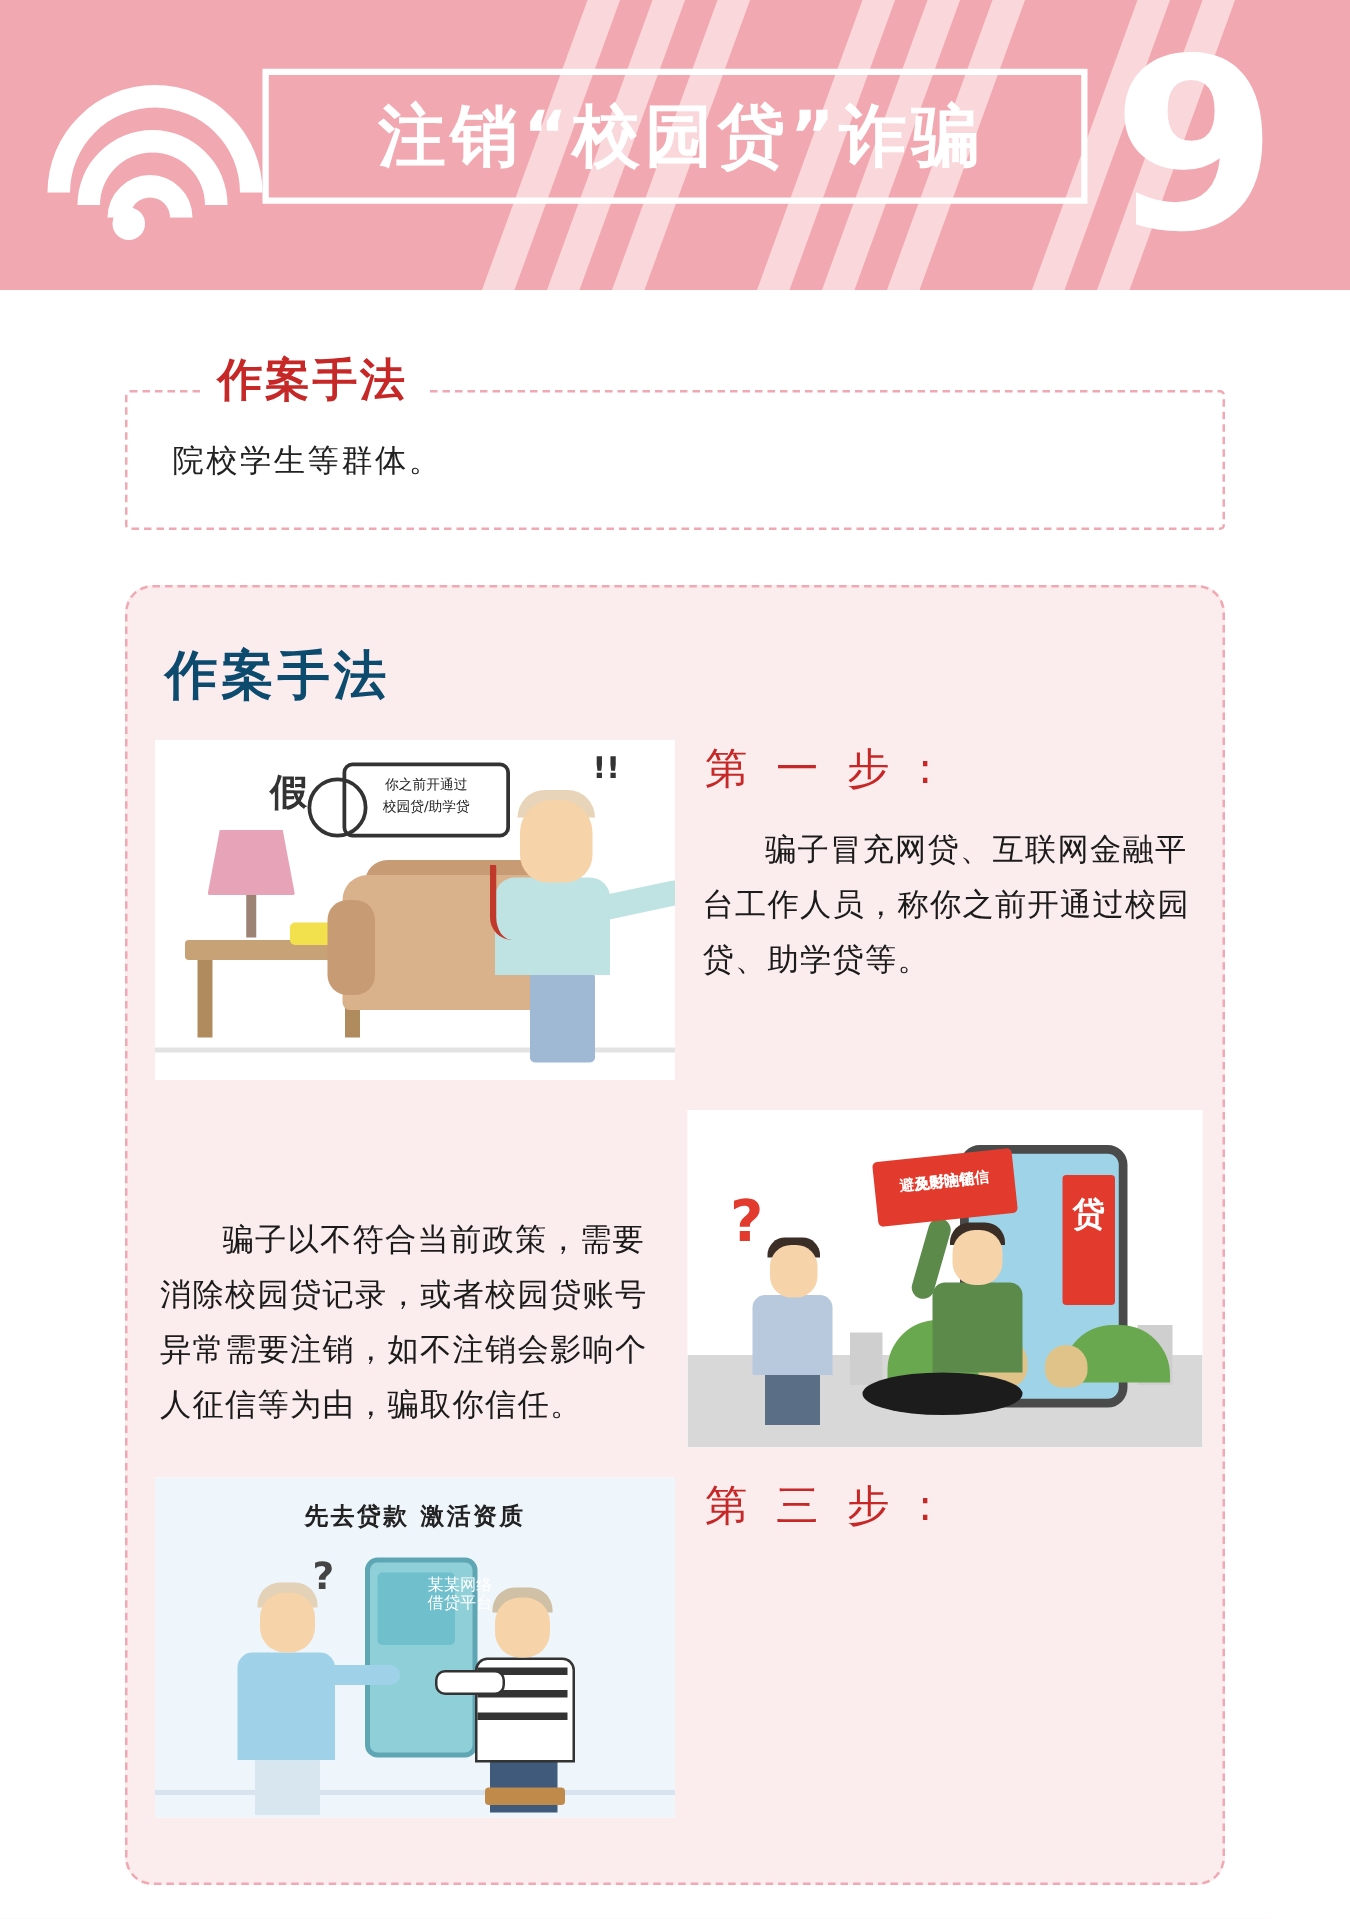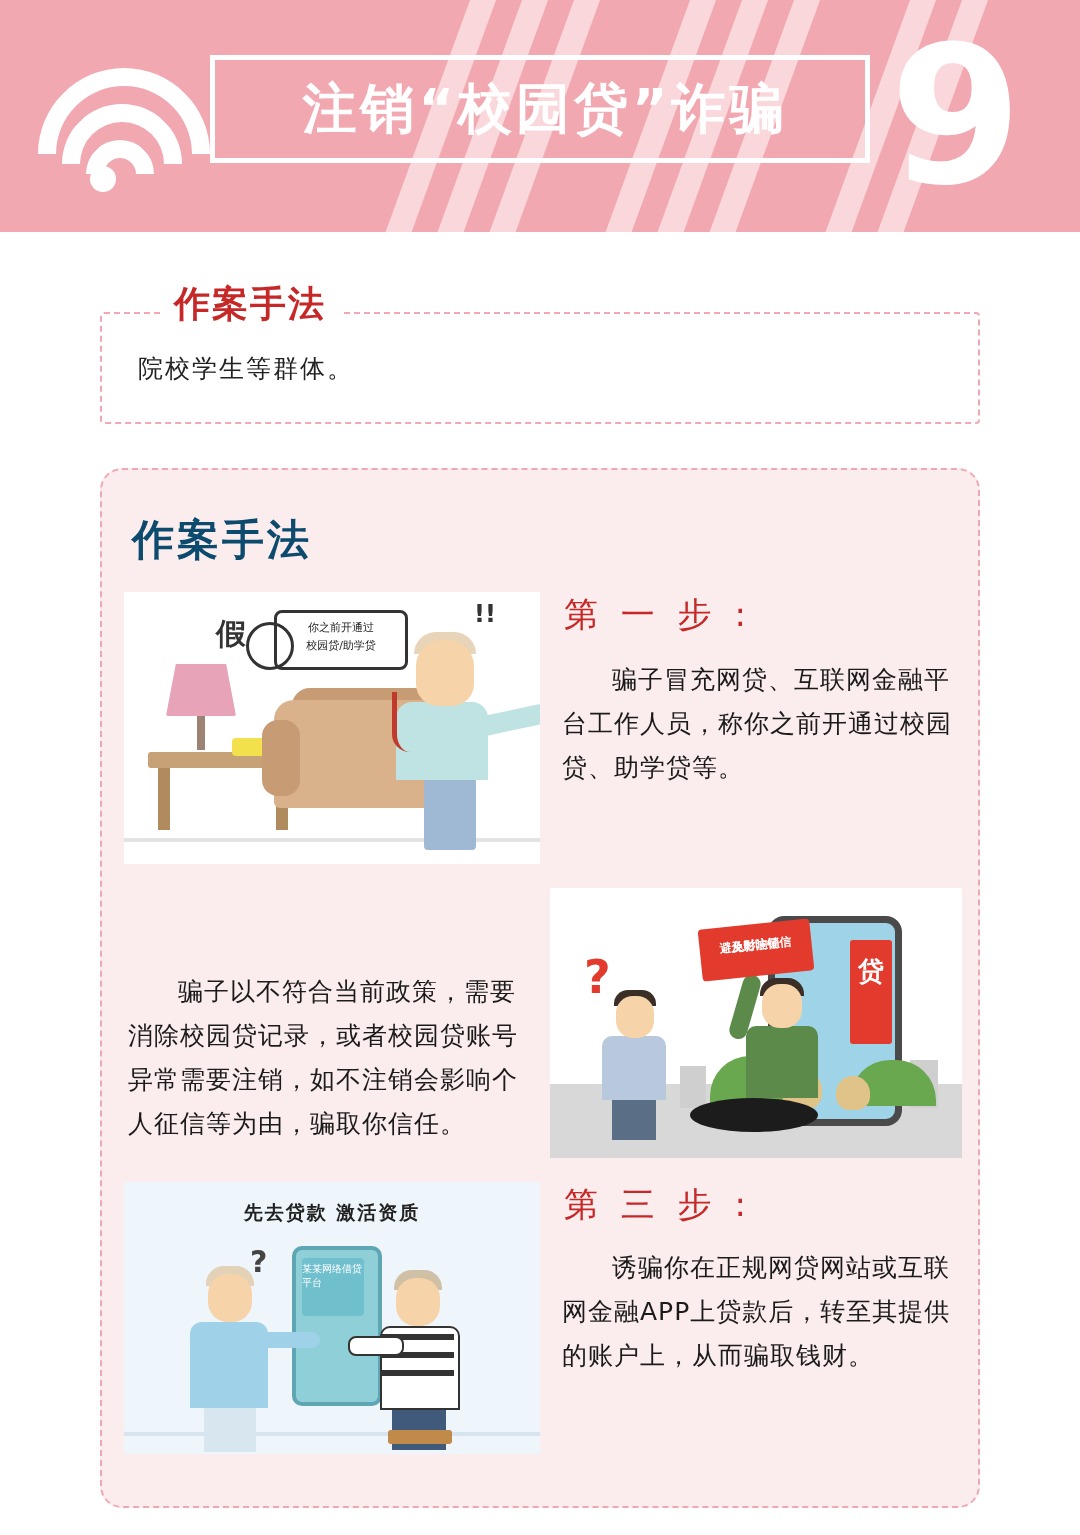--- a/index.html
+++ b/index.html
@@ -256,21 +256,21 @@
   .i2-vic-hair { position:absolute; left:64px; top:102px; width:42px; height:16px; background:#3a2e26; border-radius:14px 14px 0 0; }
   .i2-vic-body { position:absolute; left:52px; top:148px; width:64px; height:64px; background:#b8c9dd; border-radius:10px 10px 0 0; }
   .i2-vic-legs { position:absolute; left:62px; top:210px; width:44px; height:42px; background:#5a6e86; }
   .i2-q { position:absolute; left:34px; top:62px; font-size:46px; color:#e23b2e; font-weight:bold; font-family:"DejaVu Sans","Liberation Sans",sans-serif; }
 
   
   .i3-bg { position:absolute; inset:0; background:#eef5fb; }
   .i3-title { position:absolute; left:0; top:18px; width:416px; text-align:center; font-size:19px; font-weight:bold; color:#222; letter-spacing:2px; font-family:"DejaVu Sans","Liberation Sans",sans-serif; }
   .i3-kiosk { position:absolute; left:168px; top:64px; width:82px; height:152px; background:#8fd0d8; border:4px solid #5fa6b4; border-radius:10px; }
   .i3-kiosk-screen { position:absolute; left:178px; top:76px; width:62px; height:58px; background:#6fbfcd; border-radius:4px; }
-  .i3-kiosk-txt { position:absolute; left:178px; top:80px; width:62px; text-align:left; font-size:10px; line-height:14px; color:#ffffff; font-family:"DejaVu Sans","Liberation Sans",sans-serif; }
+  .i3-kiosk-txt { position:absolute; left:178px; top:80px; width:62px; text-align:center; font-size:13px; line-height:14px; color:#ffffff; font-family:"DejaVu Sans","Liberation Sans",sans-serif;padding-left:35px; }
   .i3-m1-head { position:absolute; left:84px; top:92px; width:44px; height:48px; background:#f6d3a8; border-radius:20px; }
   .i3-m1-hair { position:absolute; left:82px; top:84px; width:48px; height:20px; background:#e3d2b8; border-radius:18px 18px 0 0; }
   .i3-m1-body { position:absolute; left:66px; top:140px; width:78px; height:86px; background:#9fd2e8; border-radius:12px 12px 0 0; }
   .i3-m1-legs { position:absolute; left:80px; top:226px; width:52px; height:44px; background:#d8e6ef; }
   .i3-m1-arm { position:absolute; left:136px; top:150px; width:60px; height:16px; background:#9fd2e8; border-radius:8px; }
   .i3-q { position:absolute; left:126px; top:62px; font-size:30px; color:#444; font-weight:bold; font-family:"DejaVu Sans","Liberation Sans",sans-serif; }
   .i3-m2-head { position:absolute; left:272px; top:96px; width:44px; height:48px; background:#f6d3a8; border-radius:20px; }
   .i3-m2-hair { position:absolute; left:270px; top:88px; width:48px; height:20px; background:#cfc0a6; border-radius:18px 18px 0 0; }
   .i3-m2-body { position:absolute; left:256px; top:144px; width:76px; height:80px; background:#ffffff; border:2px solid #333; border-radius:10px 10px 0 0; }
   .i3-m2-stripe { position:absolute; left:258px; top:152px; width:72px; height:6px; background:#333; }
@@ -401,14 +401,13 @@
     <div class="i3-m2-body"></div>
     <div class="i3-m2-stripe"></div>
     <div class="i3-m2-stripe2"></div>
     <div class="i3-m2-stripe3"></div>
     <div class="i3-m2-arm"></div>
     <div class="i3-m2-hair"></div>
     <div class="i3-m2-head"></div>
     <div class="i3-stool"></div>
   </div>
   <div class="step-title s3-title">第 三 步 :</div>
-  <div class="step-body s3-body">诱骗你在正规网贷网站或互联网金融APP上贷款后，转至其提供的账户上，从而骗取钱财。</div>
 </div>
 
 </body></html>

